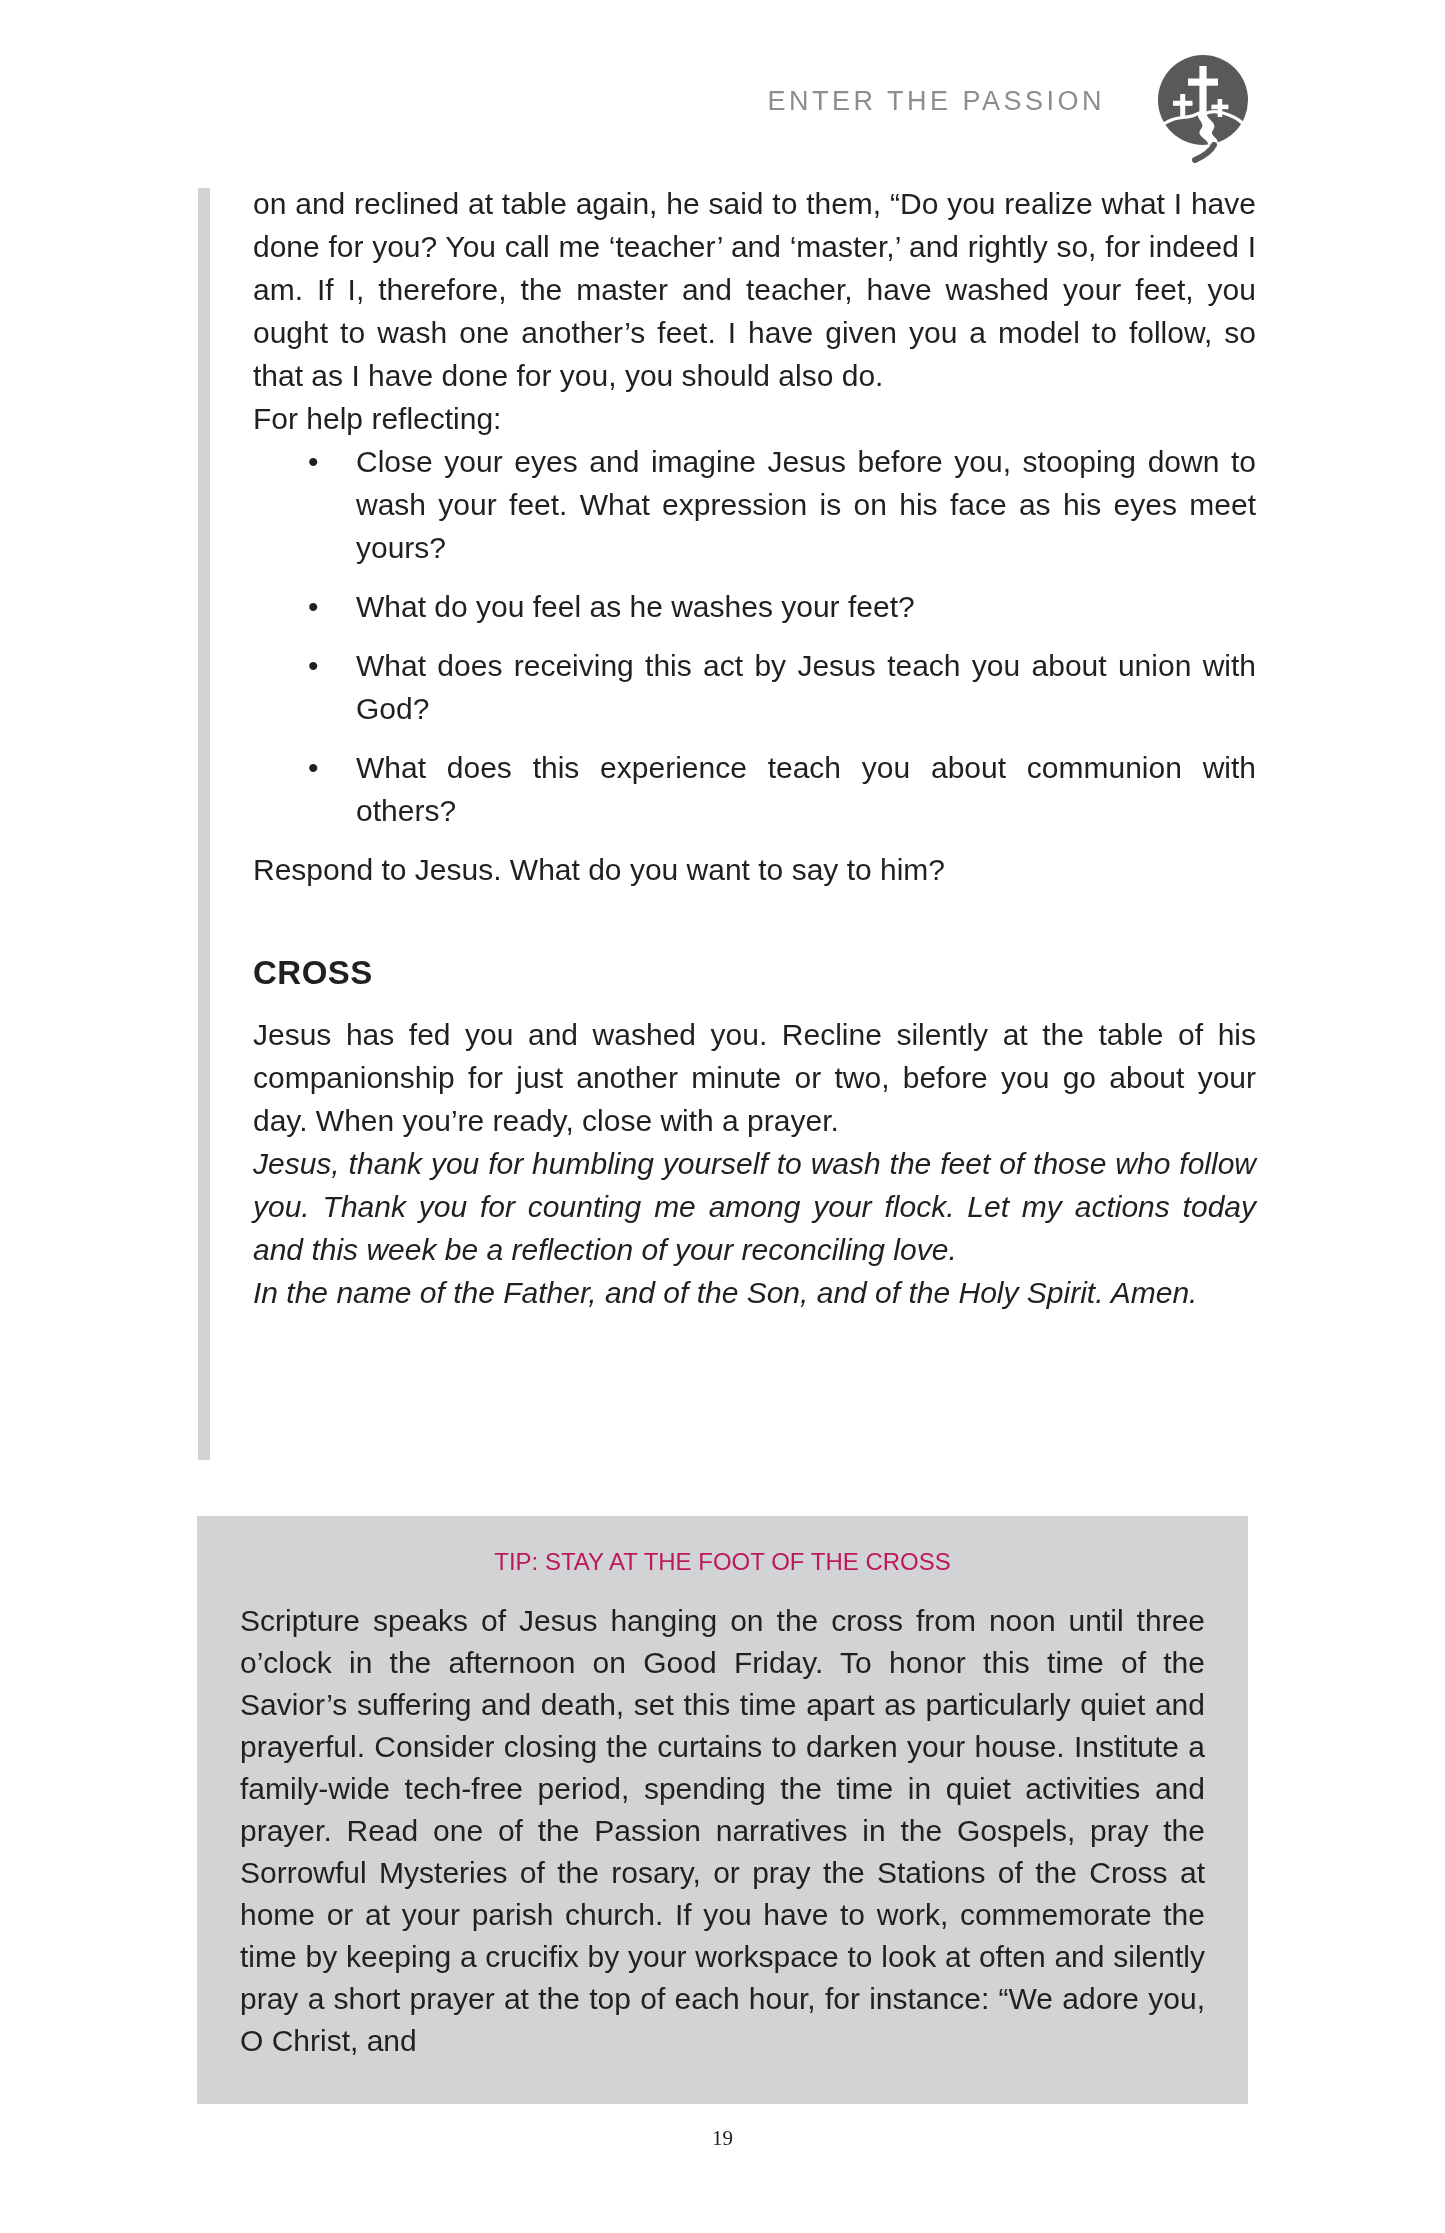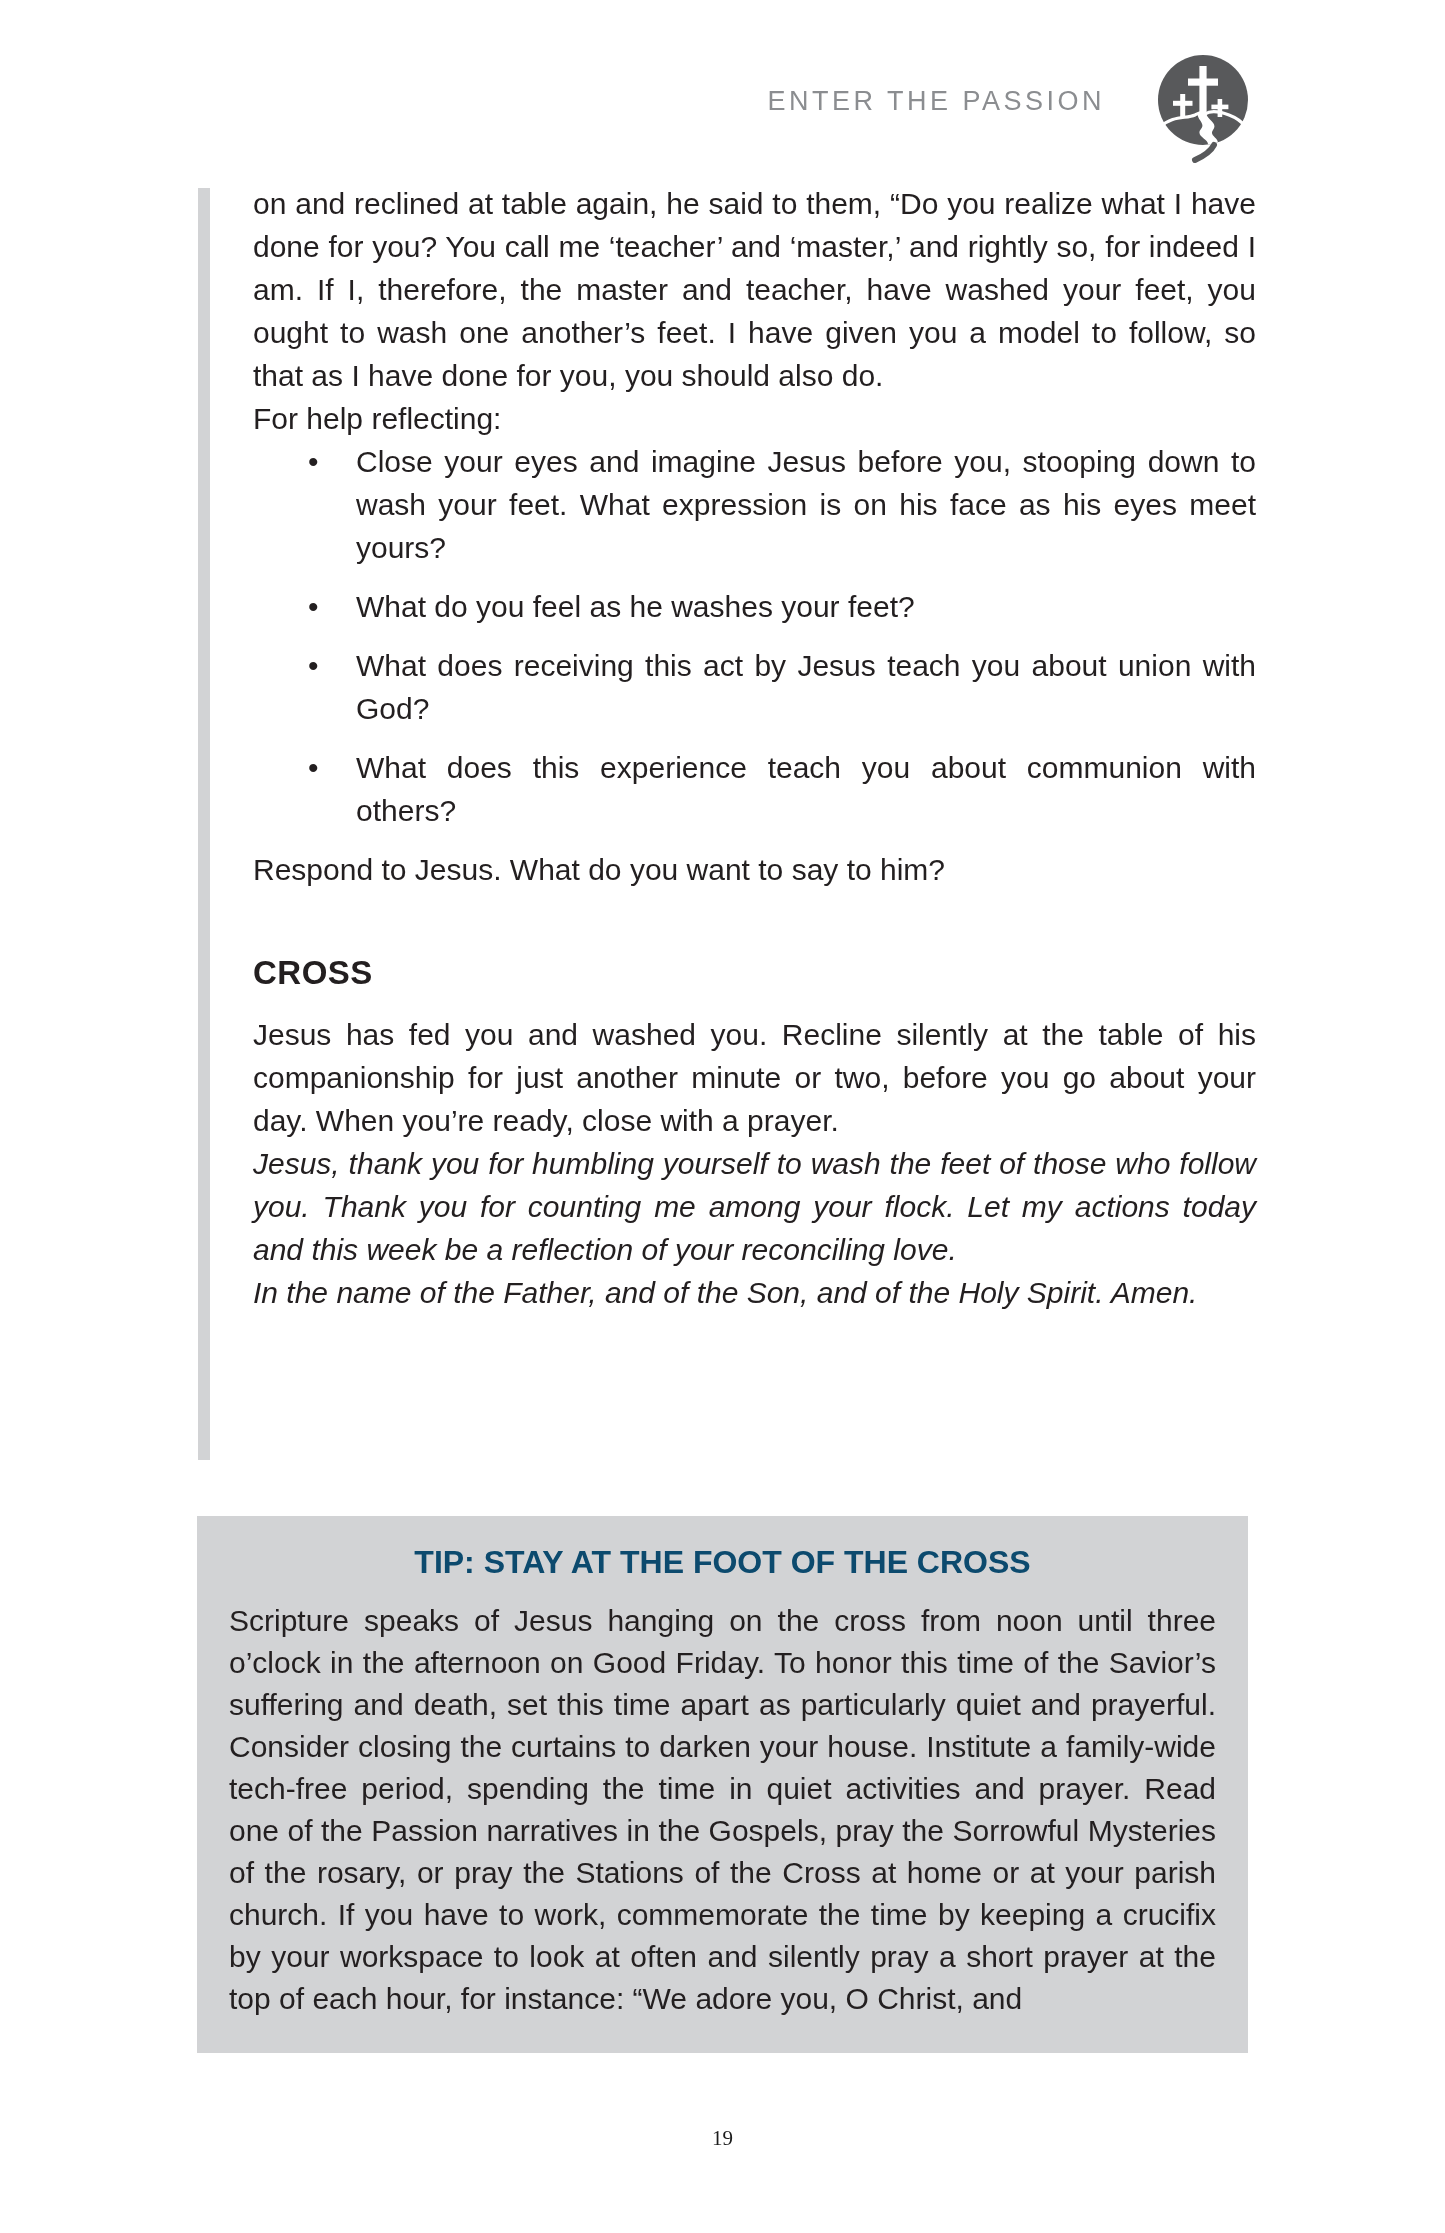--- a/index.html
+++ b/index.html
@@ -98,27 +98,27 @@
     top: 1516px;
     width: 1051px;
     min-height: 537px;
     box-sizing: border-box;
     background: #d2d3d5;
     padding: 26px 31px 30px 31px;
   }
   .tip-title {
     margin: 0 0 18px 0;
     text-align: center;
-    font-size: 32px;
-    font-weight: 700;
+    font-size: 24px;
+    font-weight: 400;
     line-height: 40px;
-    color: #0c4a6e;
+    color: #be185d;
   }
   .tip-body {
-    margin: 1px;
+    margin: 12px;
     font-size: 30px;
     line-height: 42px;
     text-align: justify;
     color: #231f20;
   }
 
   
   .page-number {
     position: absolute;
     top: 2126px;

